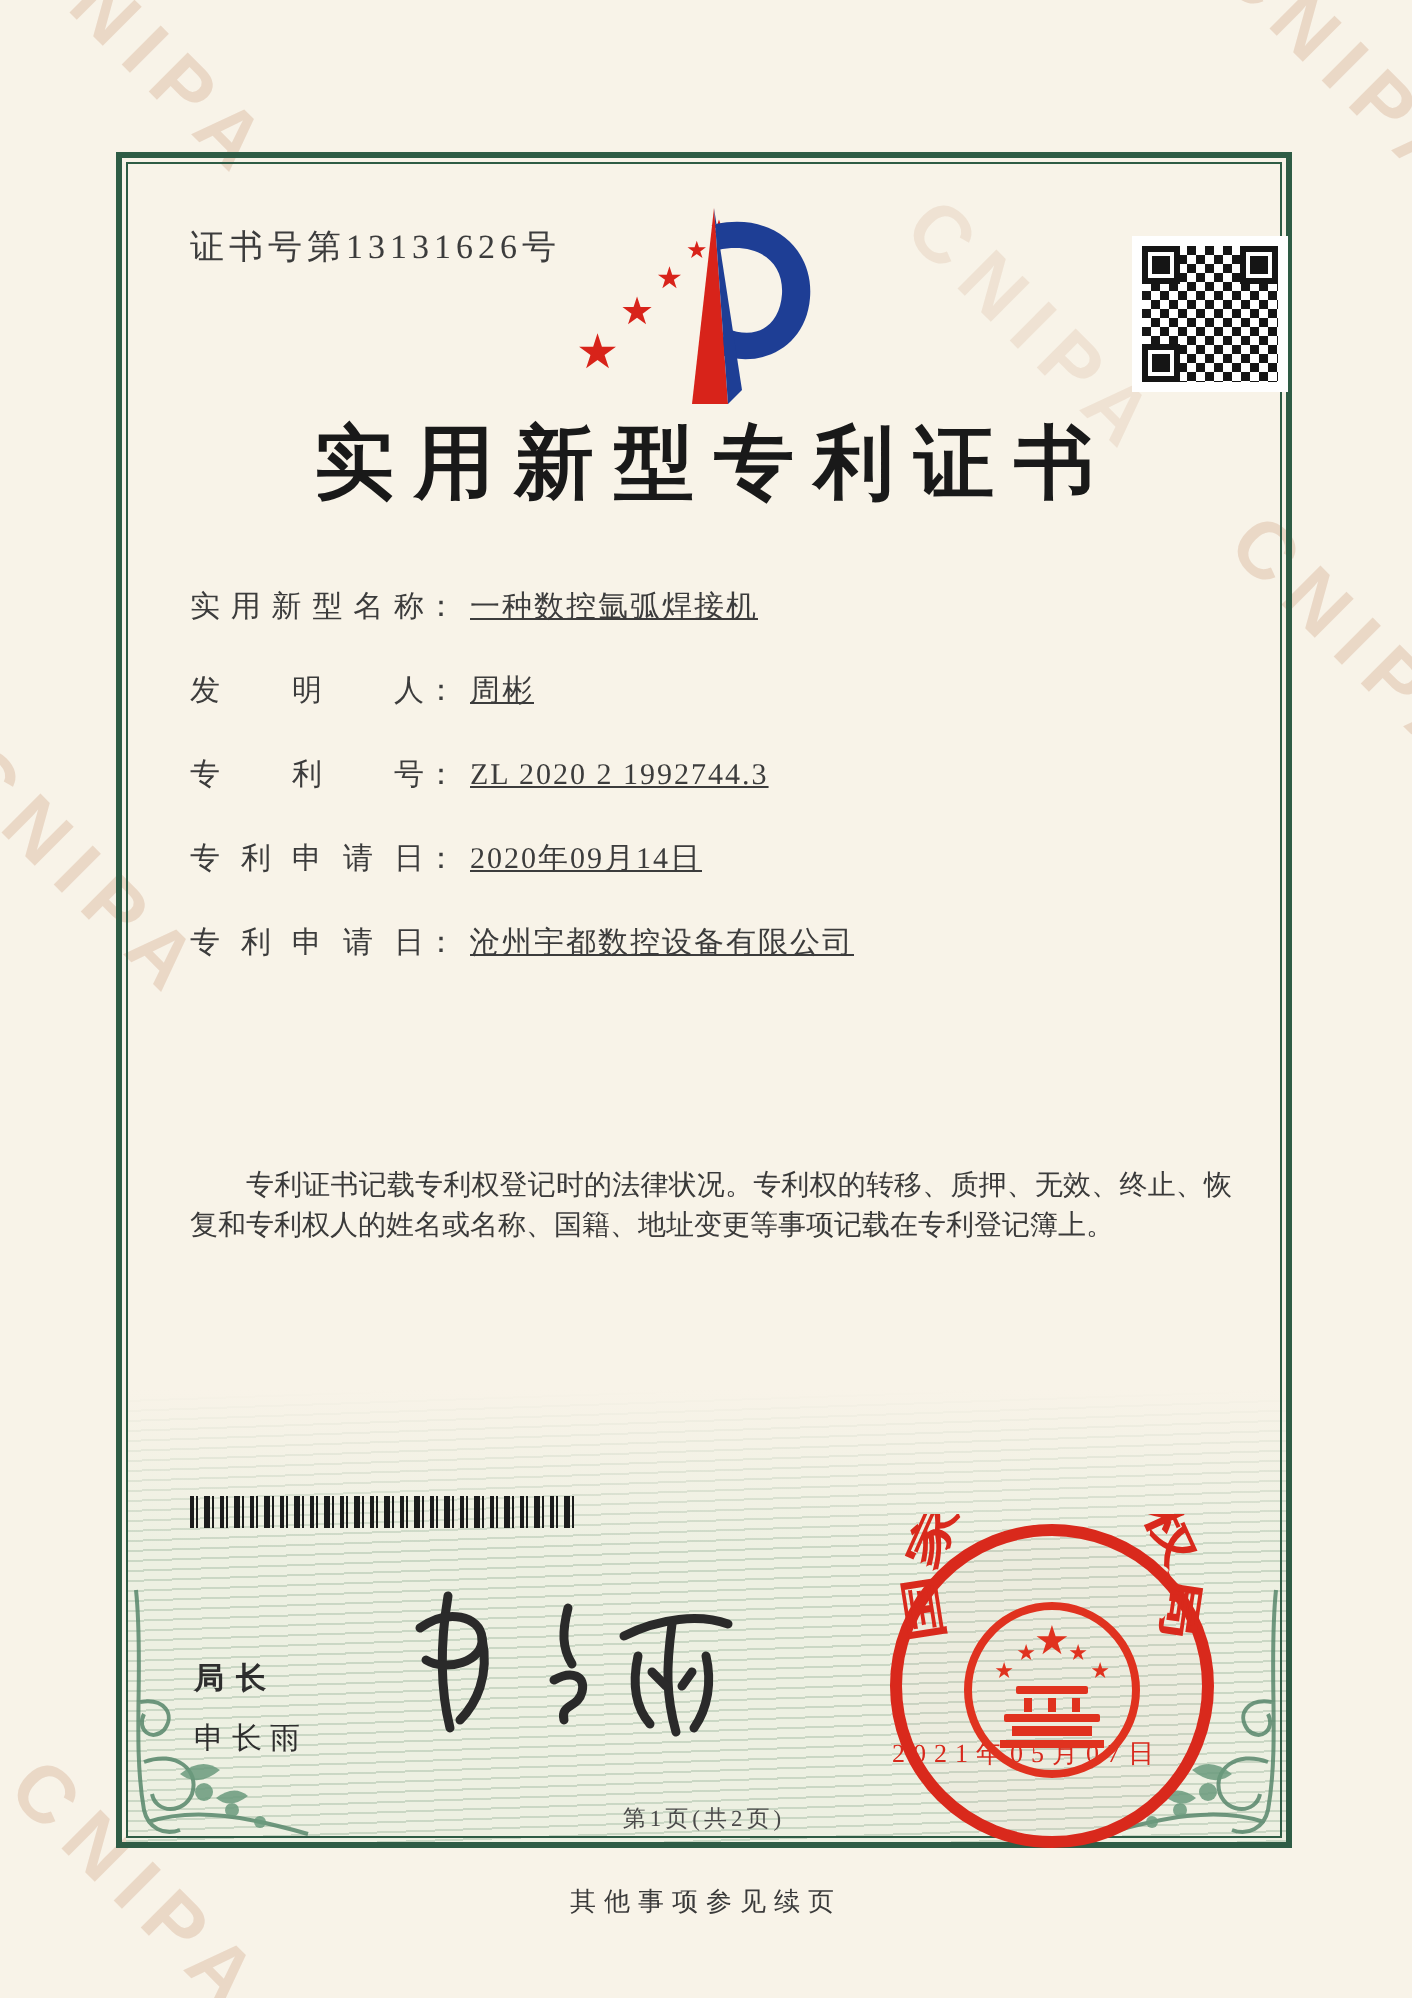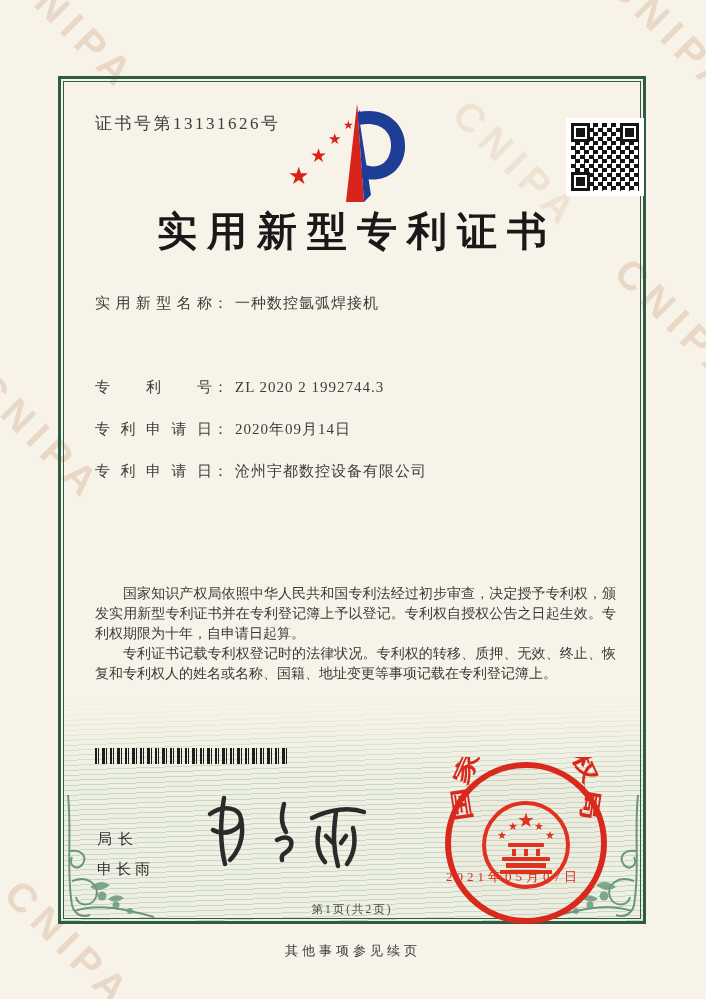--- a/index.html
+++ b/index.html
@@ -36,37 +36,37 @@
     background-image:conic-gradient(#151515 25%, transparent 0 50%, #151515 0 75%, transparent 0);
     background-size:9px 9px; }
   .finder { position:absolute; width:19px; height:19px; background:#fff; border:3px solid #151515; }
   .finder::after { content:""; position:absolute; inset:2px; background:#151515; }
   .finder.tl { left:0; top:0; } .finder.tr { right:0; top:0; } .finder.bl { left:0; bottom:0; }
   .cert-title { position:absolute; left:58px; top:204px; width:588px; z-index:3; text-align:center;
     font-size:40px; font-weight:bold; letter-spacing:10px; text-indent:10px; color:#191919; }
   
   .field-row { position:absolute; left:95px; width:525px; z-index:3; font-size:15px; letter-spacing:1px; color:#3c3c3c; white-space:nowrap; }
   .flabel { display:inline-block; width:118px; text-align:justify; text-align-last:justify; vertical-align:bottom; }
-  .fvalue { margin-left:6px; }
+  .fvalue { margin-left:6px;text-decoration:underline; }
   .fgroup2 { position:absolute; left:252px; top:0; }
   .flabel2 { display:inline-block; width:92px; text-align:justify; text-align-last:justify; vertical-align:bottom; }
   
   .body-text { position:absolute; left:95px; top:584px; width:521px; z-index:3;
     font-size:14px; line-height:20px; text-align:justify; color:#3a3a3a; }
   .body-text p { text-indent:2em; }
   
   .barcode { position:absolute; left:95px; top:748px; width:192px; height:16px; z-index:3;
     background-image:repeating-linear-gradient(90deg,
       #1c1c1c 0 2px, rgba(0,0,0,0) 2px 3px,
       #1c1c1c 3px 4px, rgba(0,0,0,0) 4px 7px,
       #1c1c1c 7px 10px, rgba(0,0,0,0) 10px 11px,
       #1c1c1c 11px 12px, rgba(0,0,0,0) 12px 15px); }
   .director-title, .director-name { position:absolute; left:97px; z-index:3;
     font-family:"Liberation Sans","DejaVu Sans",sans-serif; font-size:15px; color:#2e2e2e; }
-  .director-title { top:830px; letter-spacing:6px; }
+  .director-title { top:830px; letter-spacing:6px;font-weight:bold; }
   .director-name { top:860px; letter-spacing:4px; }
   .signature { position:absolute; left:192px; top:784px; z-index:3; }
   .ornament { position:absolute; z-index:2; }
   .ornament.left { left:62px; top:793px; }
   .ornament.right { right:62px; top:793px; transform:scaleX(-1); }
   .seal-date { position:absolute; left:446px; top:868px; width:170px; z-index:3;
     color:#d9291c; font-size:13px; letter-spacing:4px; white-space:nowrap; }
   .seal { position:absolute; left:440px; top:757px; width:172px; height:172px; z-index:4; }
   .page-indicator { position:absolute; left:58px; top:902px; width:588px; z-index:3; text-align:center;
     font-size:11.5px; letter-spacing:2px; color:#4a4a4a; }
@@ -114,32 +114,34 @@
       <div class="finder tr"></div>
       <div class="finder bl"></div>
     </div>
   </div>
 
   <div class="cert-title">实用新型专利证书</div>
 
   <div class="field-row" style="top:294px;">
     <span class="flabel">实用新型名称</span><span>：</span><span class="fvalue">一种数控氩弧焊接机</span>
   </div>
+  <div class="field-row" style="top:336px;">
+    <span class="flabel">发明人</span><span>：</span><span class="fvalue">周彬</span>
+  </div>
   <div class="field-row" style="top:378px;">
     <span class="flabel">专利号</span><span>：</span><span class="fvalue">ZL 2020 2 1992744.3</span>
   </div>
   <div class="field-row" style="top:420px;">
     <span class="flabel">专利申请日</span><span>：</span><span class="fvalue">2020年09月14日</span>
   </div>
   <div class="field-row" style="top:462px;">
     <span class="flabel">专利申请日</span><span>：</span><span class="fvalue">沧州宇都数控设备有限公司</span>
   </div>
 
   <div class="body-text">
-    <p>国家知识产权局依照中华人民共和国专利法经过初步审查，决定授予专利权，颁发实用新型专利证书并在专利登记簿上予以登记。专利权自授权公告之日起生效。专利权期限为十年，自申请日起算。</p>
     <p>专利证书记载专利权登记时的法律状况。专利权的转移、质押、无效、终止、恢复和专利权人的姓名或名称、国籍、地址变更等事项记载在专利登记簿上。</p>
   </div>
 
   <div class="barcode"></div>
 
   <div class="ornament left">
     <svg width="112" height="128" viewBox="0 0 112 128">
       <g stroke="#57876b" fill="none" stroke-width="2" opacity="0.85">
         <path d="M6 2 C10 40,4 78,10 112 C12 121,20 125,28 122"></path>
         <path d="M8 58 C20 56,26 64,20 72 C14 78,6 72,10 64"></path>

